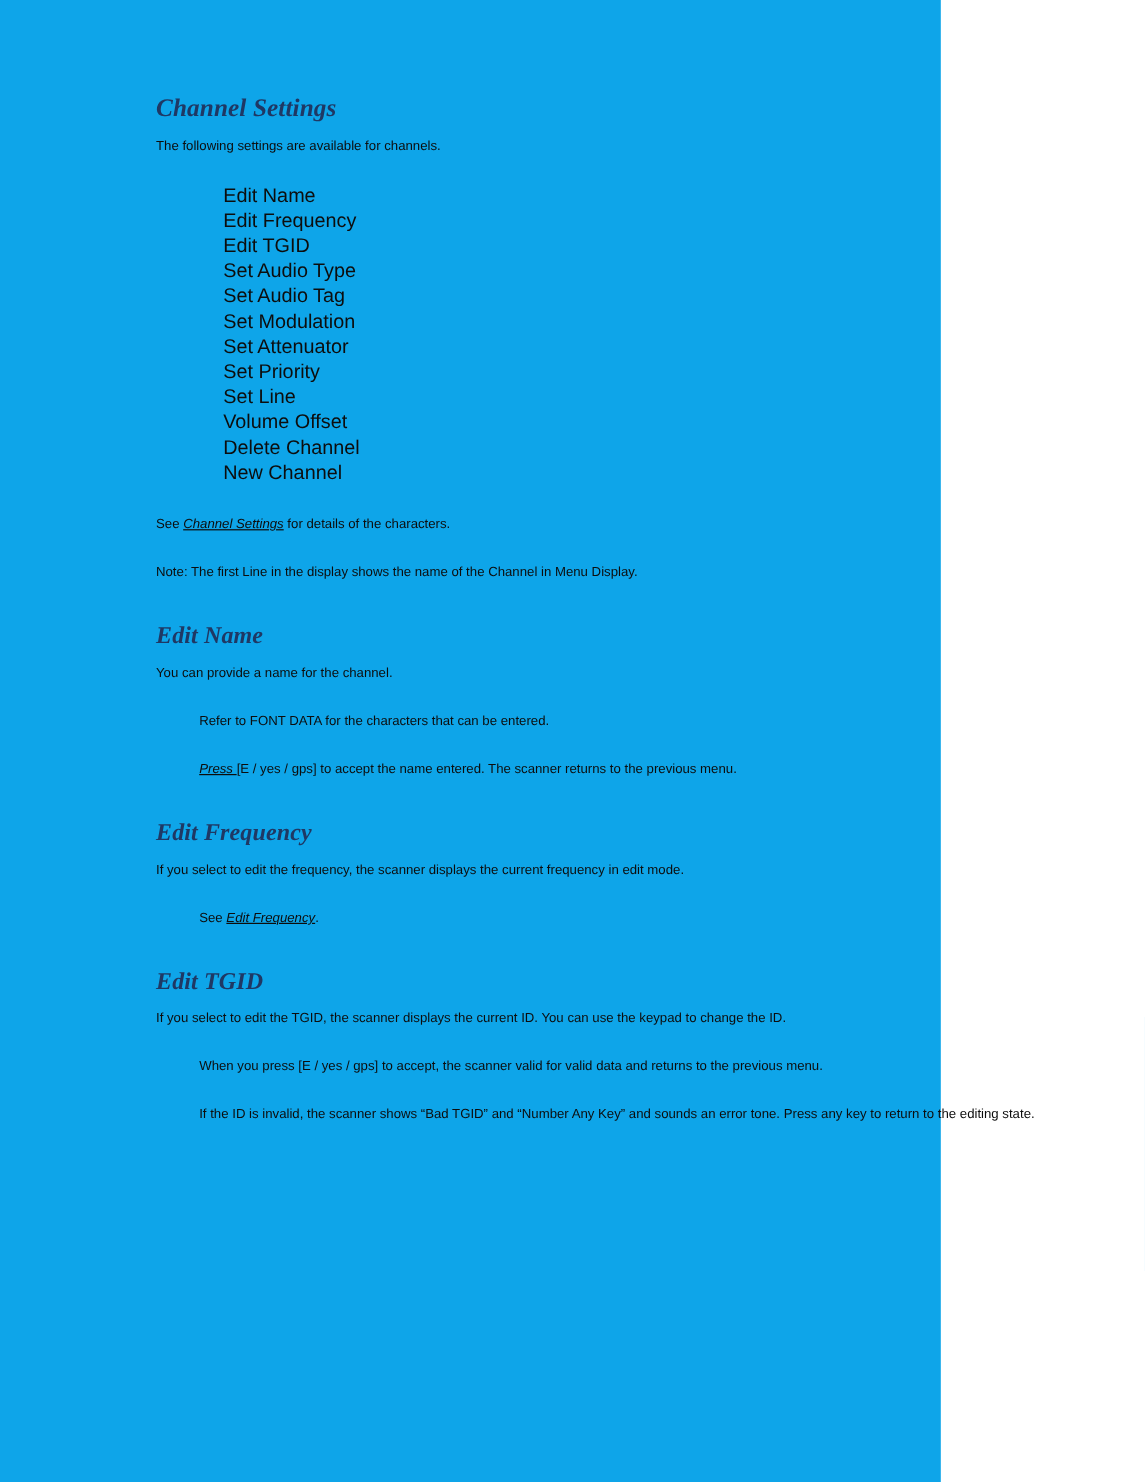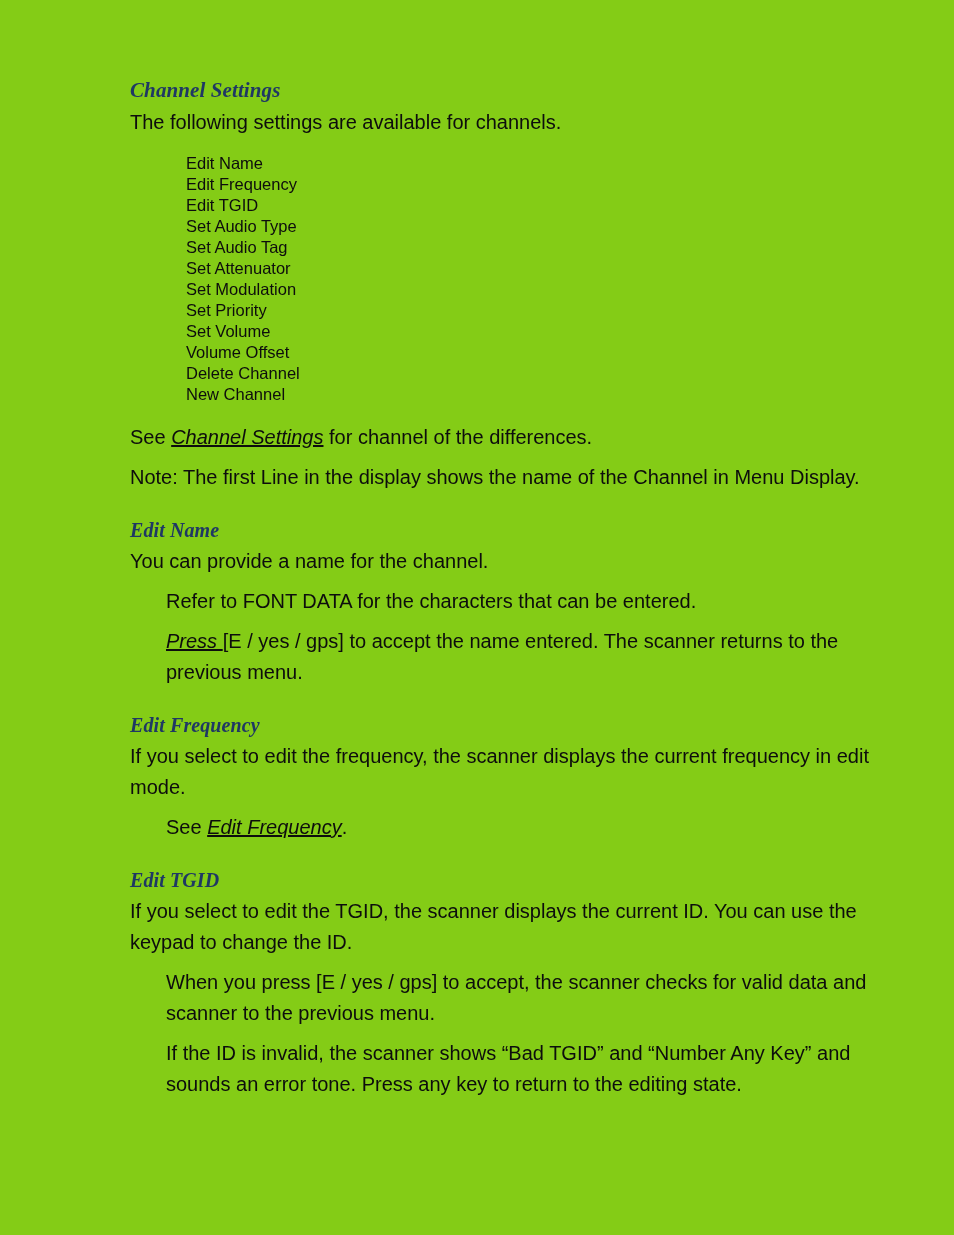--- a/index.html
+++ b/index.html
@@ -10,23 +10,23 @@
   body {
     width: 954px;
     height: 1235px;
     font-family: "Liberation Sans", sans-serif;
     color: #000000;
     -webkit-font-smoothing: antialiased;
   }
 
   .page {
     position: relative;
-    width: 954px;
+    width: 784px;
     height: 1235px;
-    background: #84cc16;
+    background: #0ea5e9;
     box-sizing: border-box;
     padding: 78px 76px 0 130px;
   }
 
   .content {
     width: 750px;
   }
 
   
   h1.doc-heading {
@@ -48,21 +48,21 @@
     line-height: 23px;
     margin: 0 0 4px 0;
     letter-spacing: 0.1px;
   }
   h2.sec-heading.spaced {
     margin-top: 26px;
   }
 
   
   p.body {
-    font-size: 20px;
+    font-size: 11px;
     line-height: 31px;
     margin: 0 0 9px 0;
     color: #0d0d0d;
   }
   p.body.tight {
     margin-bottom: 0;
   }
   p.body.gap {
     margin-top: 9px;
     margin-left: 36px;
@@ -103,32 +103,32 @@
     <h1 class="doc-heading">Channel Settings</h1>
 
     <p class="body tight">The following settings are available for channels.</p>
 
     <ul class="settings-list">
       <li>Edit Name</li>
       <li>Edit Frequency</li>
       <li>Edit TGID</li>
       <li>Set Audio Type</li>
       <li>Set Audio Tag</li>
+      <li>Set Modulation</li>
       <li>Set Attenuator</li>
-      <li>Set Modulation</li>
       <li>Set Priority</li>
-      <li>Set Volume</li>
+      <li>Set Line</li>
       <li>Volume Offset</li>
       <li>Delete Channel</li>
       <li>New Channel</li>
     </ul>
 
 
     <p class="body">
-      <span>See </span><a class="xref" href="#">Channel Settings</a><span> for channel of the differences.</span>
+      <span>See </span><a class="xref" href="#">Channel Settings</a><span> for details of the characters.</span>
     </p>
 
     <p class="body">Note: The first Line in the display shows the name of the Channel in Menu Display.</p>
 
     <h2 class="sec-heading spaced">Edit Name</h2>
 
     <p class="body tight">You can provide a name for the channel.</p>
 
     <p class="body gap">Refer to FONT DATA for the characters that can be entered.</p>
 
@@ -141,18 +141,18 @@
     <p class="body tight">If you select to edit the frequency, the scanner displays the current frequency in edit mode.</p>
 
     <p class="body gap">
       <span>See </span><a class="xref" href="#">Edit Frequency</a><span>.</span>
     </p>
 
     <h2 class="sec-heading spaced">Edit TGID</h2>
 
     <p class="body tight">If you select to edit the TGID, the scanner displays the current ID. You can use the keypad to change the ID.</p>
 
-    <p class="body gap">When you press [E / yes / gps] to accept, the scanner checks for valid data and scanner to the previous menu.</p>
+    <p class="body gap">When you press [E / yes / gps] to accept, the scanner valid for valid data and returns to the previous menu.</p>
 
     <p class="body gap">If the ID is invalid, the scanner shows “Bad TGID” and “Number Any Key” and sounds an error tone. Press any key to return to the editing state.</p>
 
   </div>
 </div>
 
 </body></html>

